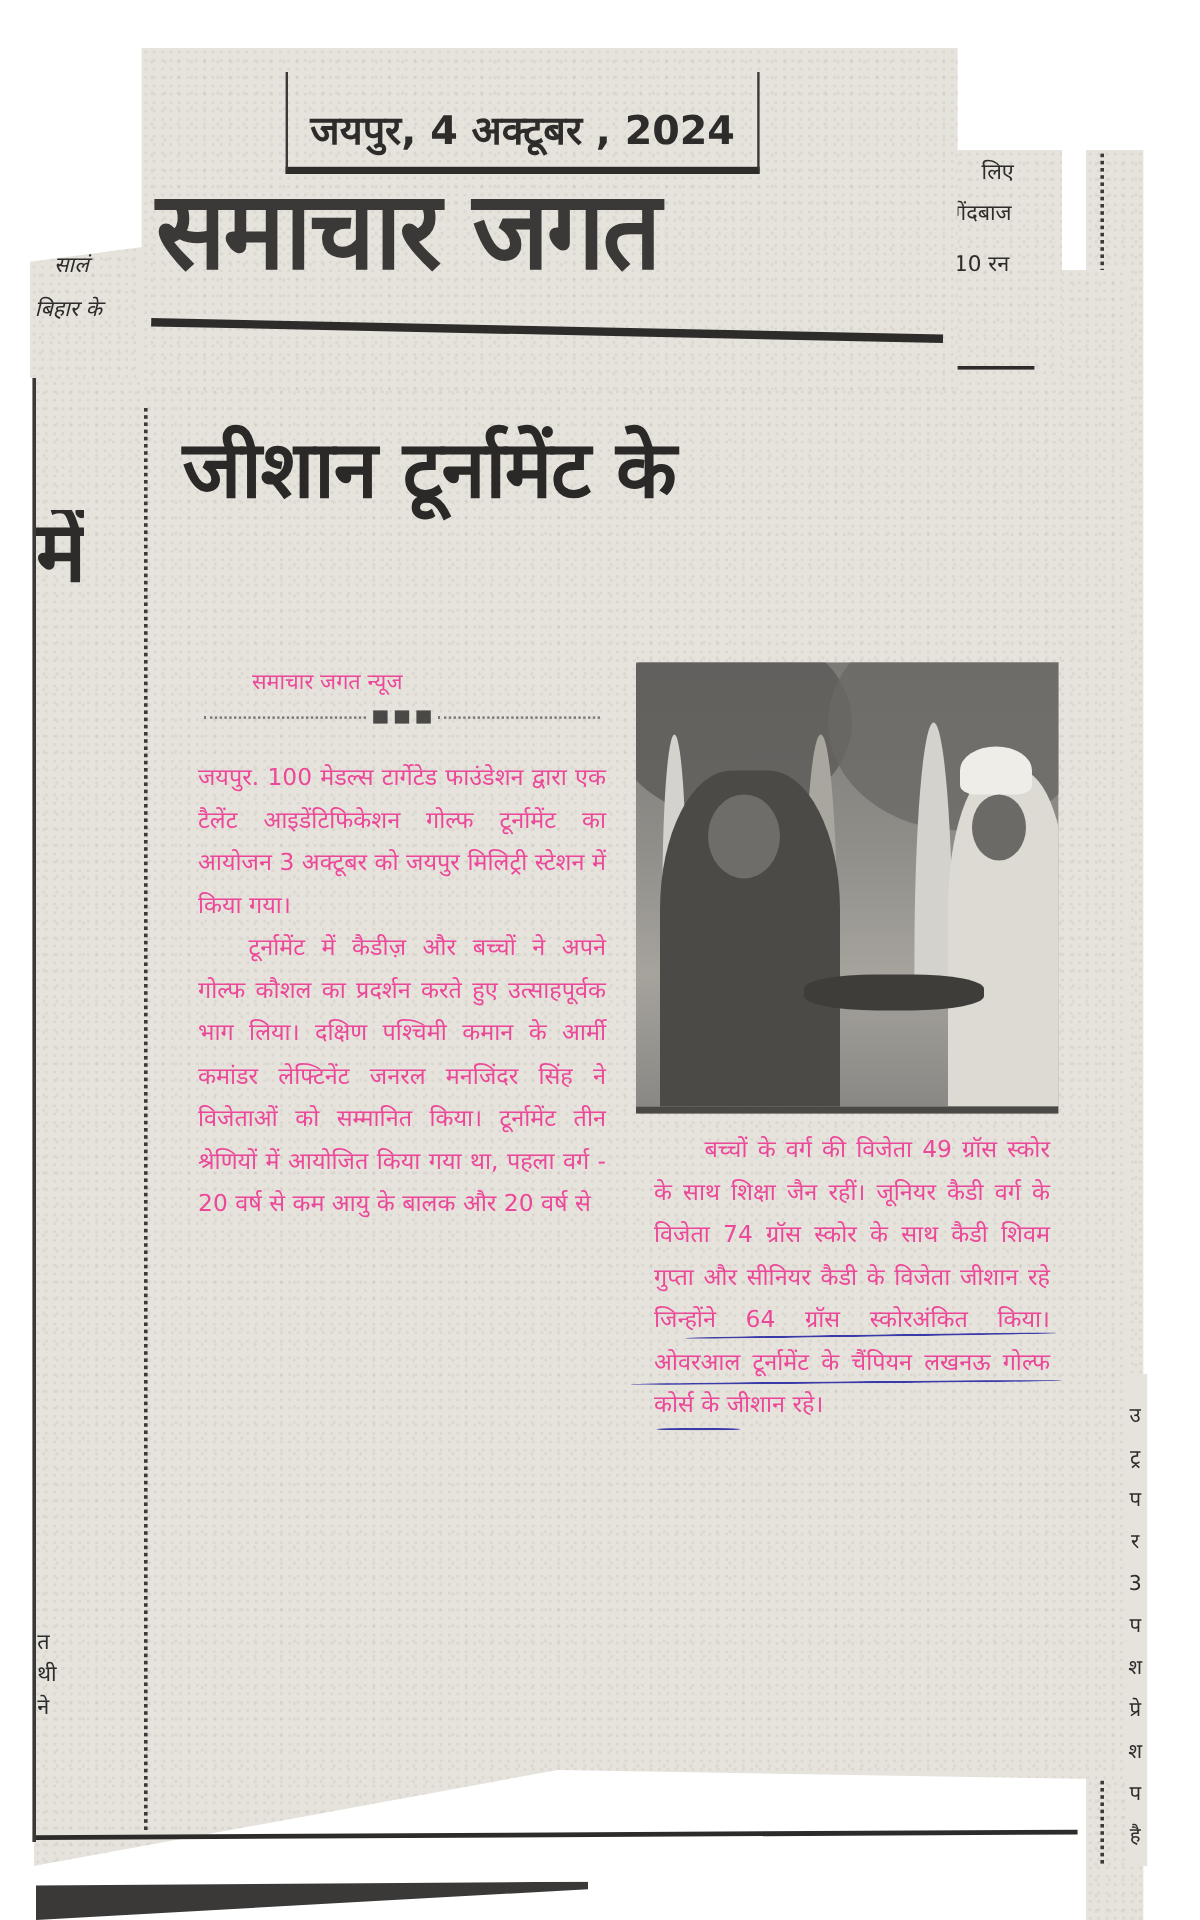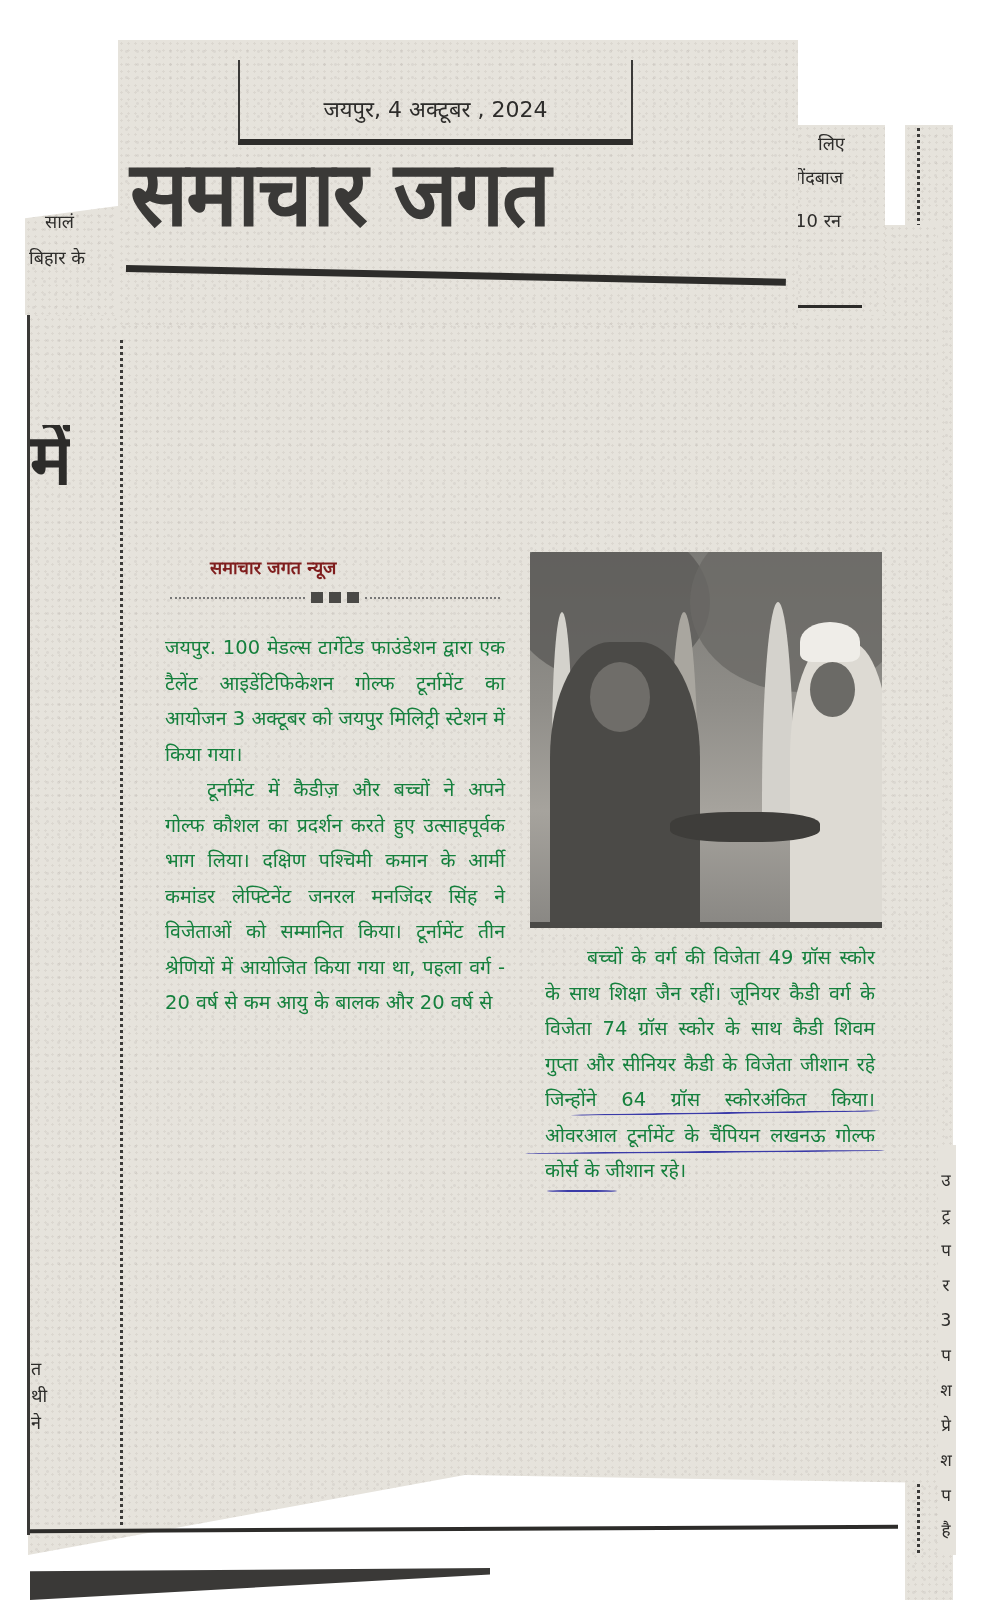--- a/index.html
+++ b/index.html
@@ -9,47 +9,47 @@
   .grain{background-image:
      radial-gradient(rgba(120,110,95,0.10) 1px, transparent 1.4px),
      radial-gradient(rgba(90,85,80,0.08) 1px, transparent 1.6px);
      background-size:7px 7px, 11px 13px;background-position:0 0, 3px 5px;}
   
   #main-clip{left:28px;top:225px;width:910px;height:1375px;
     clip-path:polygon(0 0,100% 0,100% 1258px,48% 1250px,0 1330px);}
   #left-strip{left:26px;top:300px;width:5px;height:1300px;background:#2d2c2a;}
   
   #mast-clip{left:118px;top:40px;width:680px;height:285px;}
-  #upper-left-frag{left:25px;top:205px;width:100px;height:110px;clip-path:polygon(0 12%,100% 0,100% 100%,0 100%);}
+  #upper-left-frag{left:25px;top:205px;width:100px;height:110px;clip-path:polygon(0 12%,100% 0,100% 100%,0 100%);font-style:italic;}
   #upper-right-frag{left:790px;top:125px;width:95px;height:190px;}
   #right-strip{left:905px;top:125px;width:48px;height:1475px;
     clip-path:polygon(0 0,100% 0,100% 100%,0 100%);}
   #right-edge-frag{left:938px;top:1145px;width:18px;height:410px;background:#e6e3dc;}
 
   .date-box{position:absolute;left:120px;top:20px;width:395px;height:85px;
     border-left:2px solid #3a3937;border-right:2px solid #3a3937;border-bottom:6px solid #2d2c2a;
     box-sizing:border-box;display:flex;align-items:center;justify-content:center;}
-  .date-text{font-family:"DejaVu Sans",sans-serif;font-weight:normal;font-size:22px;color:#2d2c2a;margin-top:16px;}
+  .date-text{font-family:"DejaVu Sans",sans-serif;font-weight:bold;font-size:33px;color:#2d2c2a;margin-top:16px;}
   .masthead{position:absolute;left:12px;top:110px;font-family:"DejaVu Sans",sans-serif;
     font-weight:900;font-size:86px;letter-spacing:-2px;color:#3a3937;line-height:1;
     transform:scaleY(1.05);}
   .mast-rule{position:absolute;left:8px;top:225px;width:660px;height:7px;background:#2d2c2a;transform:rotate(1.2deg);transform-origin:left;}
 
   .frag-text{position:absolute;font-size:18px;line-height:38px;color:#2d2c2a;}
   .dotted-col{position:absolute;width:0;border-left:3px dotted #3b3a38;}
   .hrule{position:absolute;height:5px;background:#2d2c2a;}
 
   .headline{position:absolute;left:152px;top:350px;width:720px;font-family:"DejaVu Sans",sans-serif;
     font-weight:bold;font-size:66px;line-height:84px;color:#2a2927;letter-spacing:-1px;}
-  .byline{position:absolute;left:210px;top:555px;font-weight:bold;font-size:18px;color:#7f1d1d;}
+  .byline{position:absolute;left:210px;top:555px;font-weight:normal;font-size:18px;color:#ec4899;}
   .byline-sep{position:absolute;left:170px;top:592px;width:330px;display:flex;align-items:center;gap:6px;}
   .byline-sep .dots{flex:1;border-top:2px dotted #777;height:0;}
   .byline-sep .sq{width:12px;height:11px;background:#4a4946;}
 
-  .col{position:absolute;font-size:19.5px;line-height:35.5px;color:#15803d;text-align:justify;text-align-last:left;}
+  .col{position:absolute;font-size:19.5px;line-height:35.5px;color:#ec4899;text-align:justify;text-align-last:left;}
   .col p{margin:0;}
   .col p.indent{text-indent:42px;}
   #col-left{left:165px;top:630px;width:340px;}
   #col-right{left:545px;top:940px;width:330px;}
 
   .photo{position:absolute;left:530px;top:552px;width:352px;height:370px;
     background:linear-gradient(180deg,#7b7a76 0%,#8f8d88 40%,#a6a39d 70%,#8a8884 100%);
     overflow:hidden;}
   .photo .tree{position:absolute;border-radius:50%;background:#5b5a57;opacity:.8;}
   .photo .flag{position:absolute;background:#d4d2cc;border-radius:50% 50% 0 0/90% 90% 0 0;}
@@ -105,20 +105,21 @@
 </div>
 
 <div style="position:absolute;left:30px;top:425px;font-size:70px;font-weight:bold;color:#2d2c2a;line-height:1;width:40px;overflow:hidden;">में</div>
 <div style="position:absolute;left:31px;top:1355px;width:22px;overflow:hidden;font-size:18px;line-height:27px;color:#2d2c2a;">
   <div>त</div>
   <div>थी</div>
   <div>ने</div>
 </div>
 
 <div class="headline">
+  <div>जीशान टूर्नामेंट के</div>
 </div>
 
 <div class="byline">समाचार जगत न्यूज</div>
 <div class="byline-sep">
   <span class="dots"></span>
     <span class="sq"></span>
     <span class="sq"></span>
     <span class="sq"></span>
     <span class="dots"></span>
 </div>

